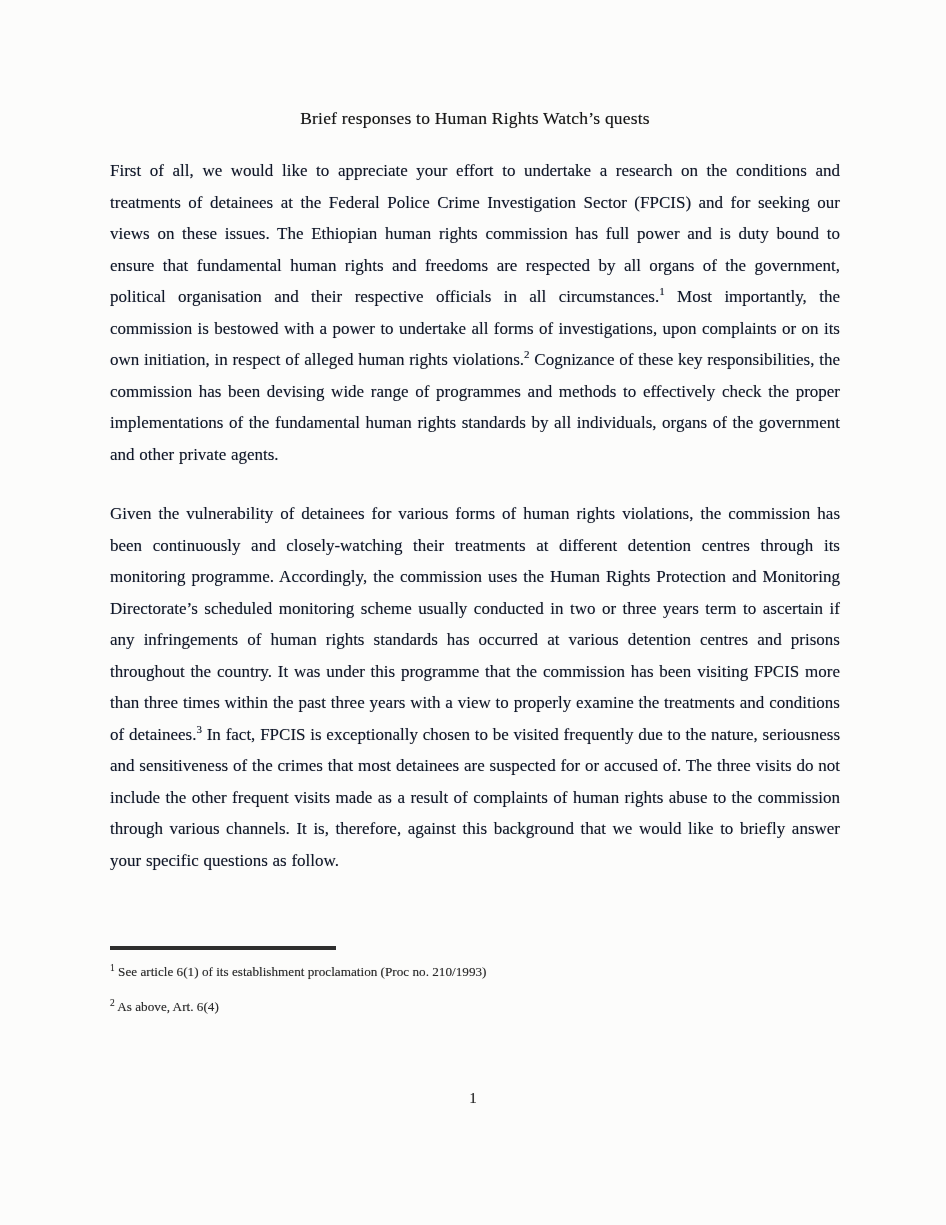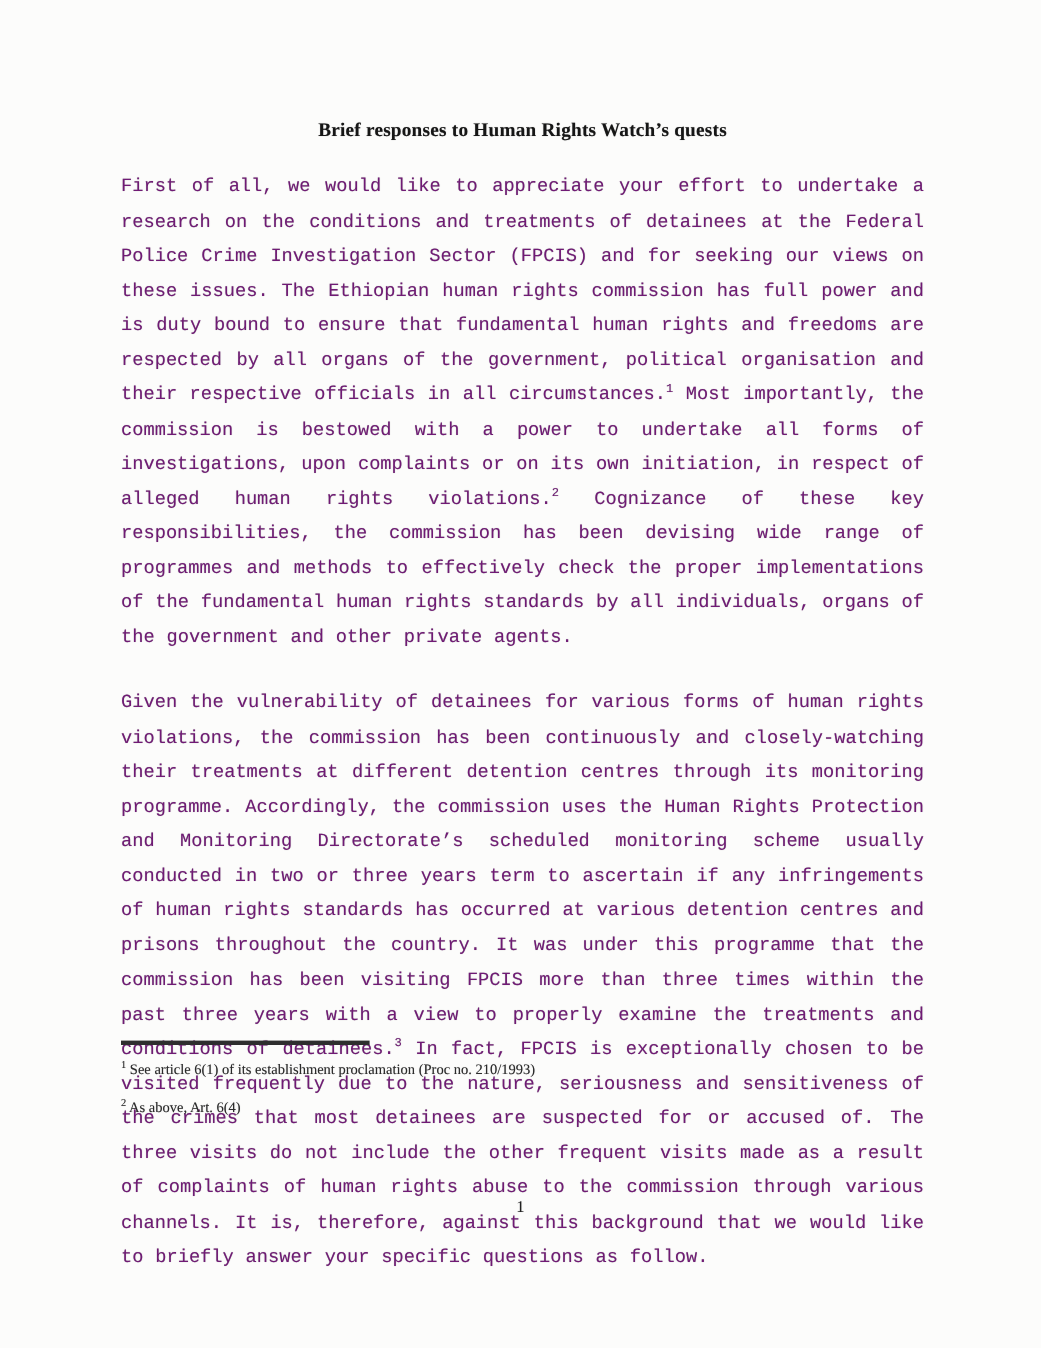--- a/index.html
+++ b/index.html
@@ -20,36 +20,35 @@
     inset: 0;
   }
   .content {
     position: absolute;
     left: 110px;
     width: 730px;
     top: 108px;
   }
   .title {
     font-size: 17.5px;
-    font-weight: bold;
+    font-weight: normal;
     text-align: center;
     margin: 0 0 26px 0;
     color: #161616;
     text-shadow: 0 0 0.8px rgba(20,20,20,0.45);
     letter-spacing: 0.2px;
   }
   .body-para {
     font-size: 17px;
     line-height: 31.5px;
     text-align: justify;
     margin: 0 0 28px 0;
     word-spacing: 0.5px;
-    color: #701a75;
+    color: #0f172a;
     text-shadow: 0 0 0.8px rgba(25,25,25,0.4);
-    font-family: Liberation Mono, monospace;
   }
   .fn-ref {
     font-size: 11px;
     line-height: 0;
     vertical-align: super;
   }
   .footnotes {
     position: absolute;
     left: 110px;
     top: 946px;

